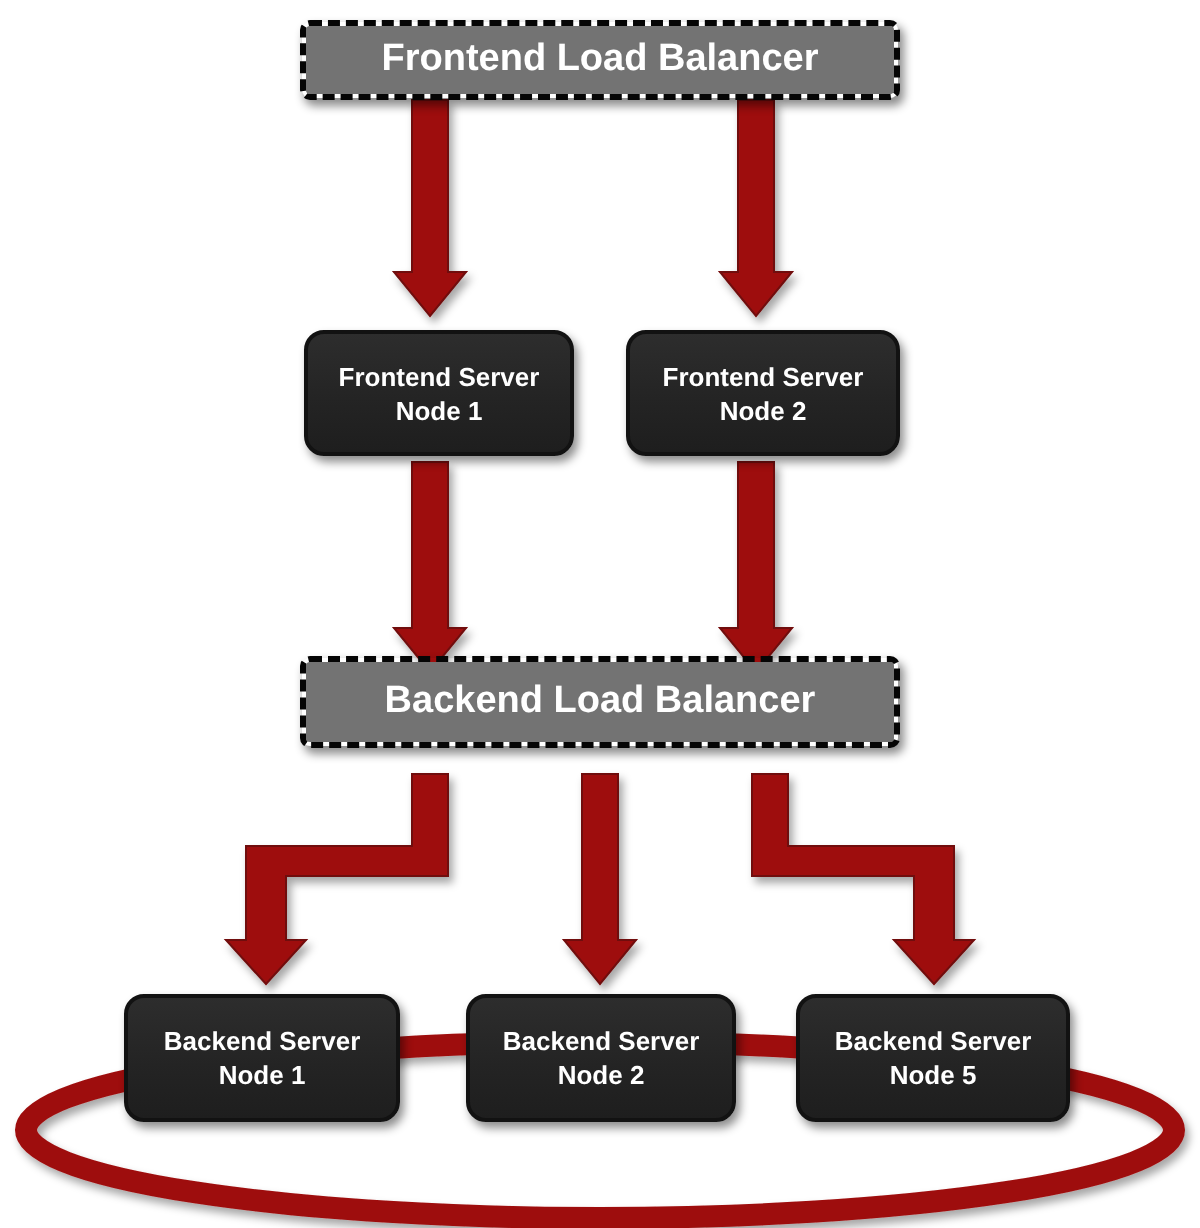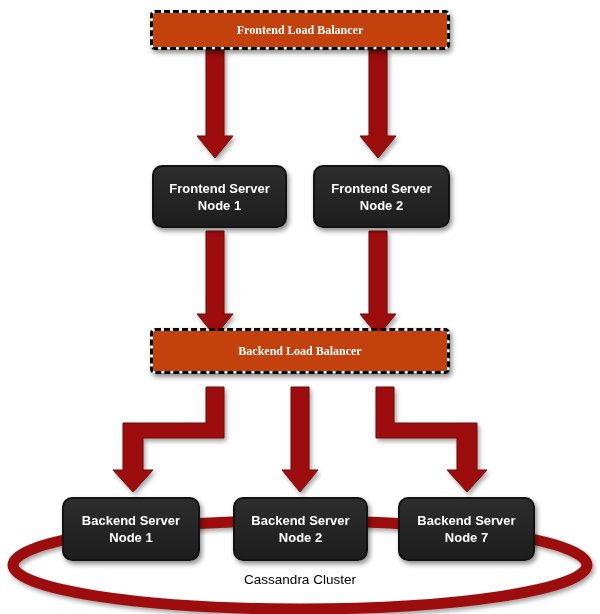--- a/index.html
+++ b/index.html
@@ -37,26 +37,25 @@
     display: flex;
     flex-direction: column;
     align-items: center;
     justify-content: center;
     color: #ffffff;
     font-weight: 700;
     text-align: center;
     box-shadow: 2px 3px 5px rgba(0,0,0,0.45);
   }
   .lb {
-    background: #c2410c;
+    background: #737373;
     background-clip: padding-box;
     border: 3px dashed #050505;
     border-radius: 5px;
-    font-size: 12px;
-    font-family: Liberation Serif, serif;
+    font-size: 19px;
   }
   #frontend-lb { left: 150px; top: 10px;  width: 300px; height: 40px; }
   #backend-lb  { left: 150px; top: 328px; width: 300px; height: 46px; }
   .node {
     background: linear-gradient(180deg, #2d2d2d 0%, #242424 55%, #1e1e1e 100%);
     border: 2px solid #121212;
     border-radius: 10px;
     font-size: 13px;
     line-height: 17px;
     align-items: center;
@@ -133,18 +132,17 @@
     <span>Node 1</span>
   </div>
 
   <div class="box node" id="be-node-2">
     <span>Backend Server</span>
     <span>Node 2</span>
   </div>
 
   <div class="box node" id="be-node-3">
     <span>Backend Server</span>
-    <span>Node 7</span>
+    <span>Node 5</span>
   </div>
 
-  <div id="cluster-label">Cassandra Cluster</div>
 
 </div>
 
 </body></html>

